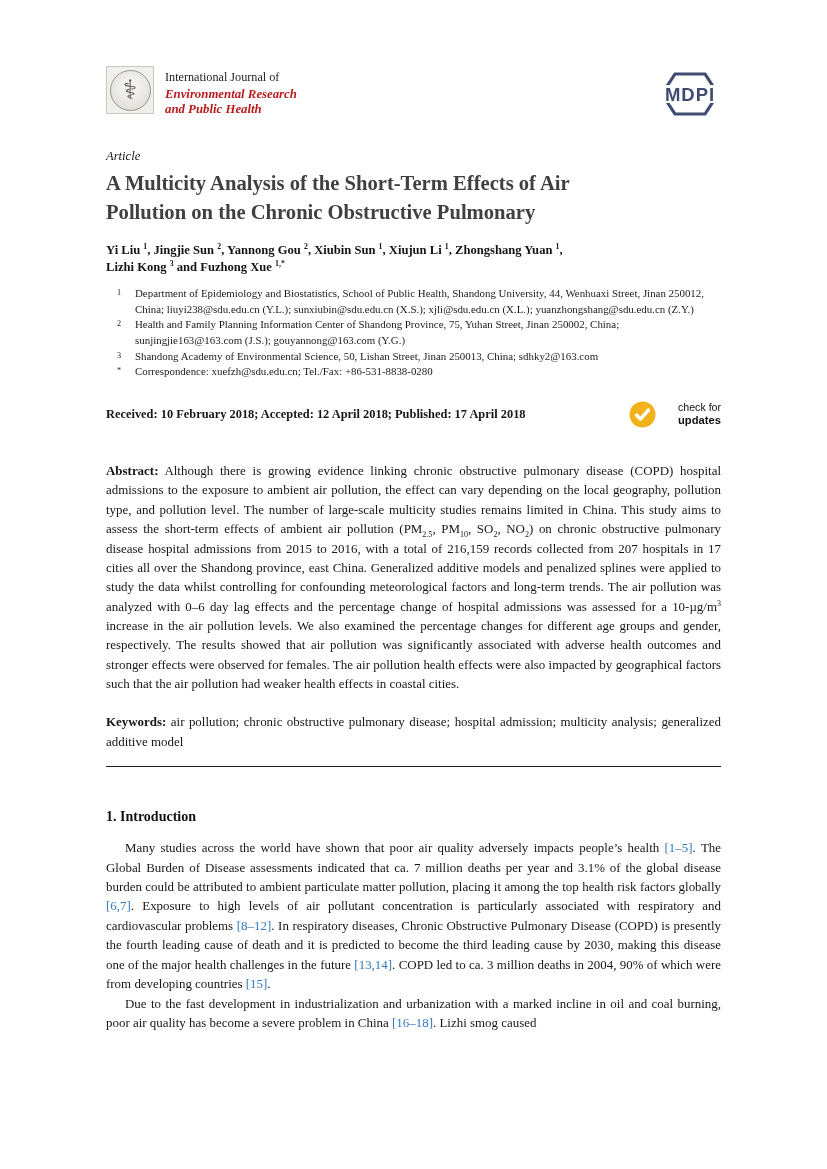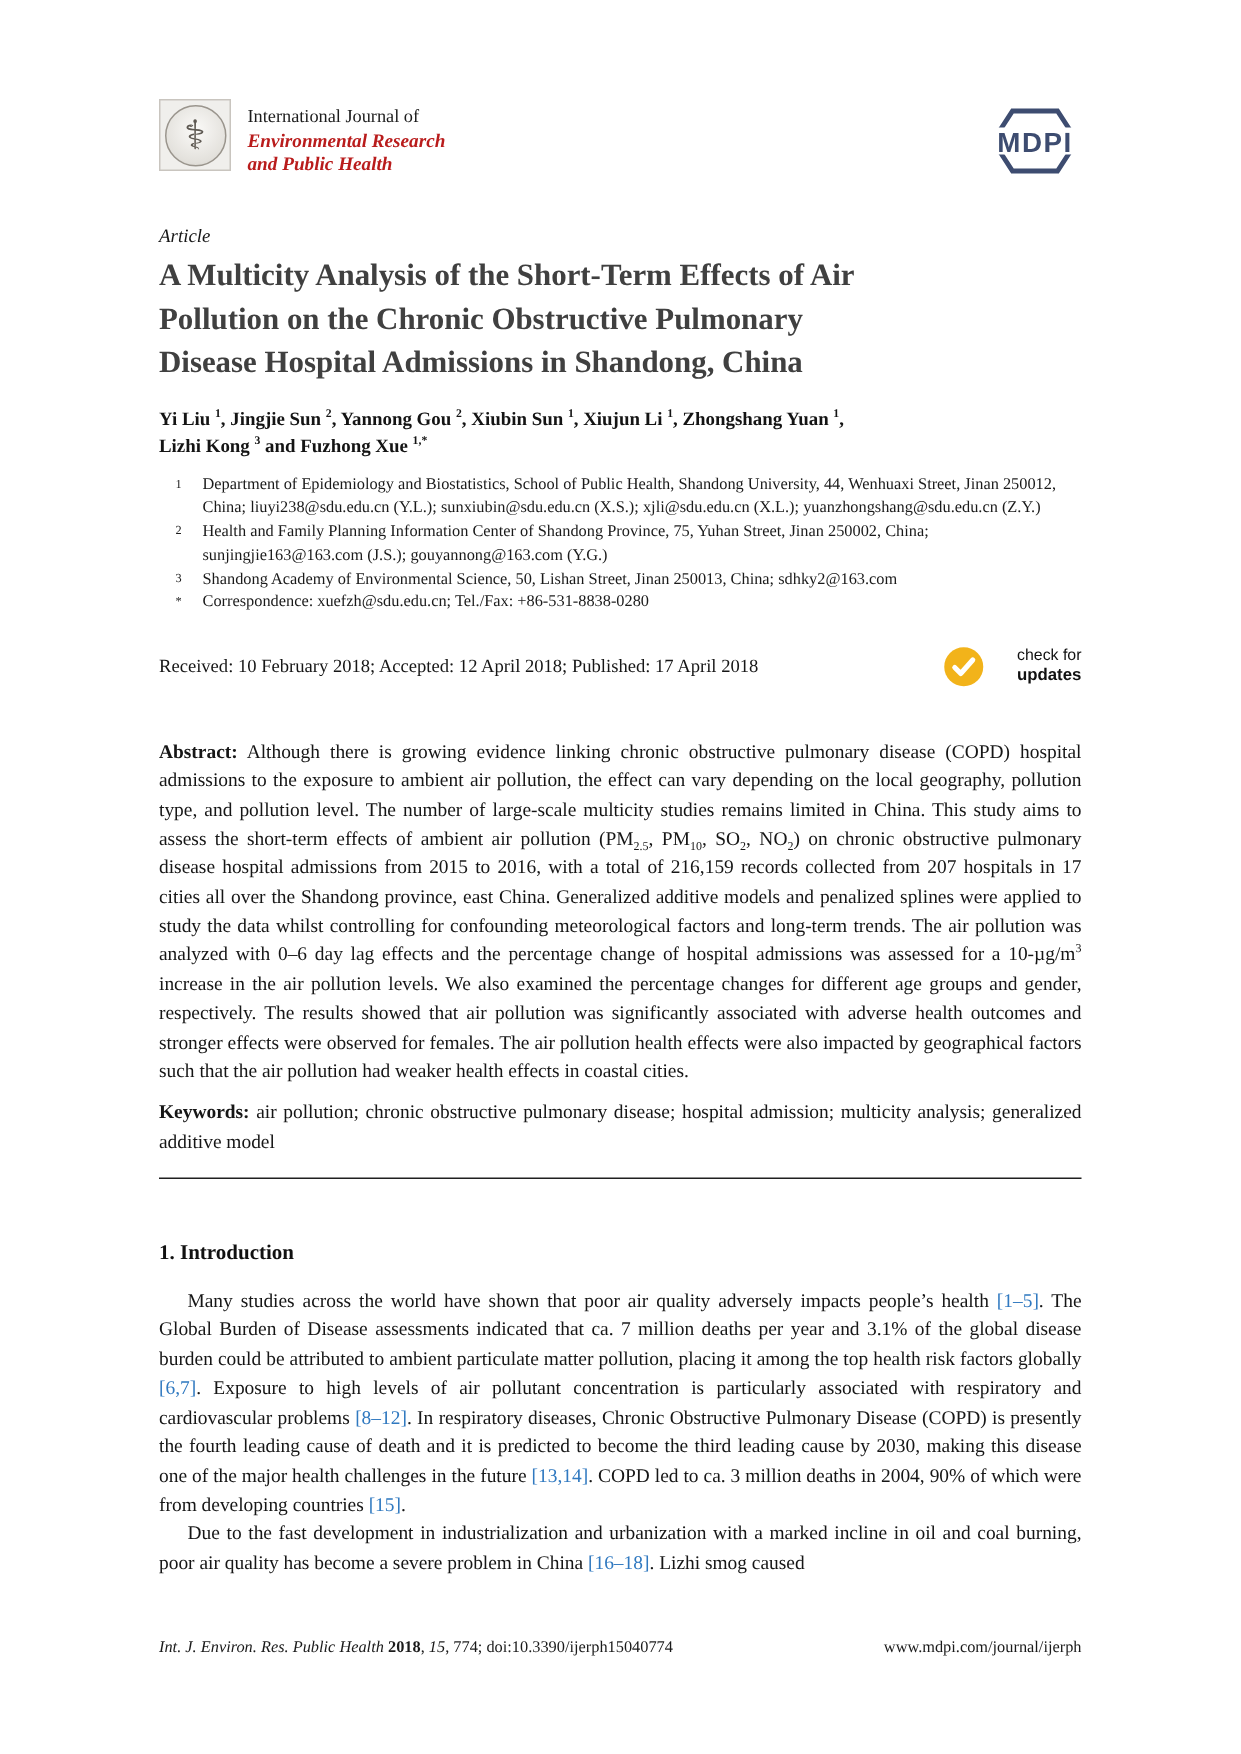--- a/index.html
+++ b/index.html
@@ -38,28 +38,28 @@
   .title { font-size:20.6px; font-weight:bold; line-height:1.4; color:#404040; margin-top:5px; }
 
   .authors { font-weight:bold; font-size:12.6px; line-height:1.4; margin-top:15px; color:#141414; }
 
   .affiliations { margin-top:9px; font-size:10.9px; line-height:1.44; color:#1a1a1a; }
   .aff-row { display:flex; }
   .aff-marker { flex:none; width:18px; margin-left:11px; font-size:8.2px; padding-top:1px; }
   .aff-text { flex:1; }
 
   .dates-row { display:flex; justify-content:space-between; align-items:center; margin-top:21px; }
-  .dates { font-size:12.4px; }
+  .dates { font-size:12.4px;font-weight:bold; }
   .update-badge { display:flex; align-items:center; gap:22px; cursor:pointer; }
   .badge-text { font-family:"Liberation Sans", sans-serif; font-size:10.6px; line-height:1.12; color:#111; }
   .badge-text .b2 { font-weight:bold; font-size:11.2px; }
 
   .abstract { margin-top:33px; font-size:12.95px; line-height:1.495; text-align:justify; }
   .para-label { font-weight:bold; }
-  .keywords { margin-top:8px; font-size:12.95px; line-height:1.495; text-align:justify; }
+  .keywords { margin-top:19px; font-size:12.95px; line-height:1.495; text-align:justify; }
 
   .rule { border:none; border-top:1.3px solid #1f1f1f; margin-top:15px; }
 
   .section-heading { font-size:14px; font-weight:bold; margin-top:42px; color:#111; }
 
   .body-par { font-size:12.95px; line-height:1.5; text-align:justify; text-indent:19px; }
   .body-par.first { margin-top:13px; }
 
   .page-footer {
     position:absolute; left:106px; right:106px; top:1092px;
@@ -89,21 +89,20 @@
         <text x="31" y="30" text-anchor="middle" font-family="Liberation Sans, sans-serif" font-size="18.5" font-weight="bold" fill="#3d4c70" letter-spacing="1">MDPI</text>
       </svg>
     </div>
   </div>
 
   <div class="article-type">Article</div>
 
   <h1 class="title">
     <div>A Multicity Analysis of the Short-Term Effects of Air</div>
     <div>Pollution on the Chronic Obstructive Pulmonary</div>
-    <div>Disease Hospital Admissions in Shandong, China</div>
   </h1>
 
   <div class="authors"><span>Yi Liu </span><sup>1</sup><span>, Jingjie Sun </span><sup>2</sup><span>, Yannong Gou </span><sup>2</sup><span>, Xiubin Sun </span><sup>1</sup><span>, Xiujun Li </span><sup>1</sup><span>, Zhongshang Yuan </span><sup>1</sup><span>,</span><br><span>Lizhi Kong </span><sup>3</sup><span> and Fuzhong Xue </span><sup>1,*</sup></div>
 
   <div class="affiliations">
     <div class="aff-row">
       <span class="aff-marker">1</span>
       <span class="aff-text">Department of Epidemiology and Biostatistics, School of Public Health, Shandong University, 44, Wenhuaxi Street, Jinan 250012, China; liuyi238@sdu.edu.cn (Y.L.); sunxiubin@sdu.edu.cn (X.S.); xjli@sdu.edu.cn (X.L.); yuanzhongshang@sdu.edu.cn (Z.Y.)</span>
     </div>
     <div class="aff-row">
@@ -138,18 +137,14 @@
 
   <p class="keywords"><span class="para-label">Keywords:</span><span> air pollution; chronic obstructive pulmonary disease; hospital admission; multicity analysis; generalized additive model</span></p>
 
   <hr class="rule">
 
   <h2 class="section-heading">1. Introduction</h2>
 
   <p class="body-par first"><span>Many studies across the world have shown that poor air quality adversely impacts people’s health </span><span class="link">[1–5]</span><span>. The Global Burden of Disease assessments indicated that ca. 7 million deaths per year and 3.1% of the global disease burden could be attributed to ambient particulate matter pollution, placing it among the top health risk factors globally </span><span class="link">[6,7]</span><span>. Exposure to high levels of air pollutant concentration is particularly associated with respiratory and cardiovascular problems </span><span class="link">[8–12]</span><span>. In respiratory diseases, Chronic Obstructive Pulmonary Disease (COPD) is presently the fourth leading cause of death and it is predicted to become the third leading cause by 2030, making this disease one of the major health challenges in the future </span><span class="link">[13,14]</span><span>. COPD led to ca. 3 million deaths in 2004, 90% of which were from developing countries </span><span class="link">[15]</span><span>.</span></p>
   <p class="body-par"><span>Due to the fast development in industrialization and urbanization with a marked incline in oil and coal burning, poor air quality has become a severe problem in China </span><span class="link">[16–18]</span><span>. Lizhi smog caused</span></p>
 
-  <div class="page-footer">
-    <div><span class="italic">Int. J. Environ. Res. Public Health </span><span class="bold">2018</span><span>, </span><span class="italic">15</span><span>, 774; doi:10.3390/ijerph15040774</span></div>
-    <div>www.mdpi.com/journal/ijerph</div>
-  </div>
 
 </div>
 
 </body></html>

